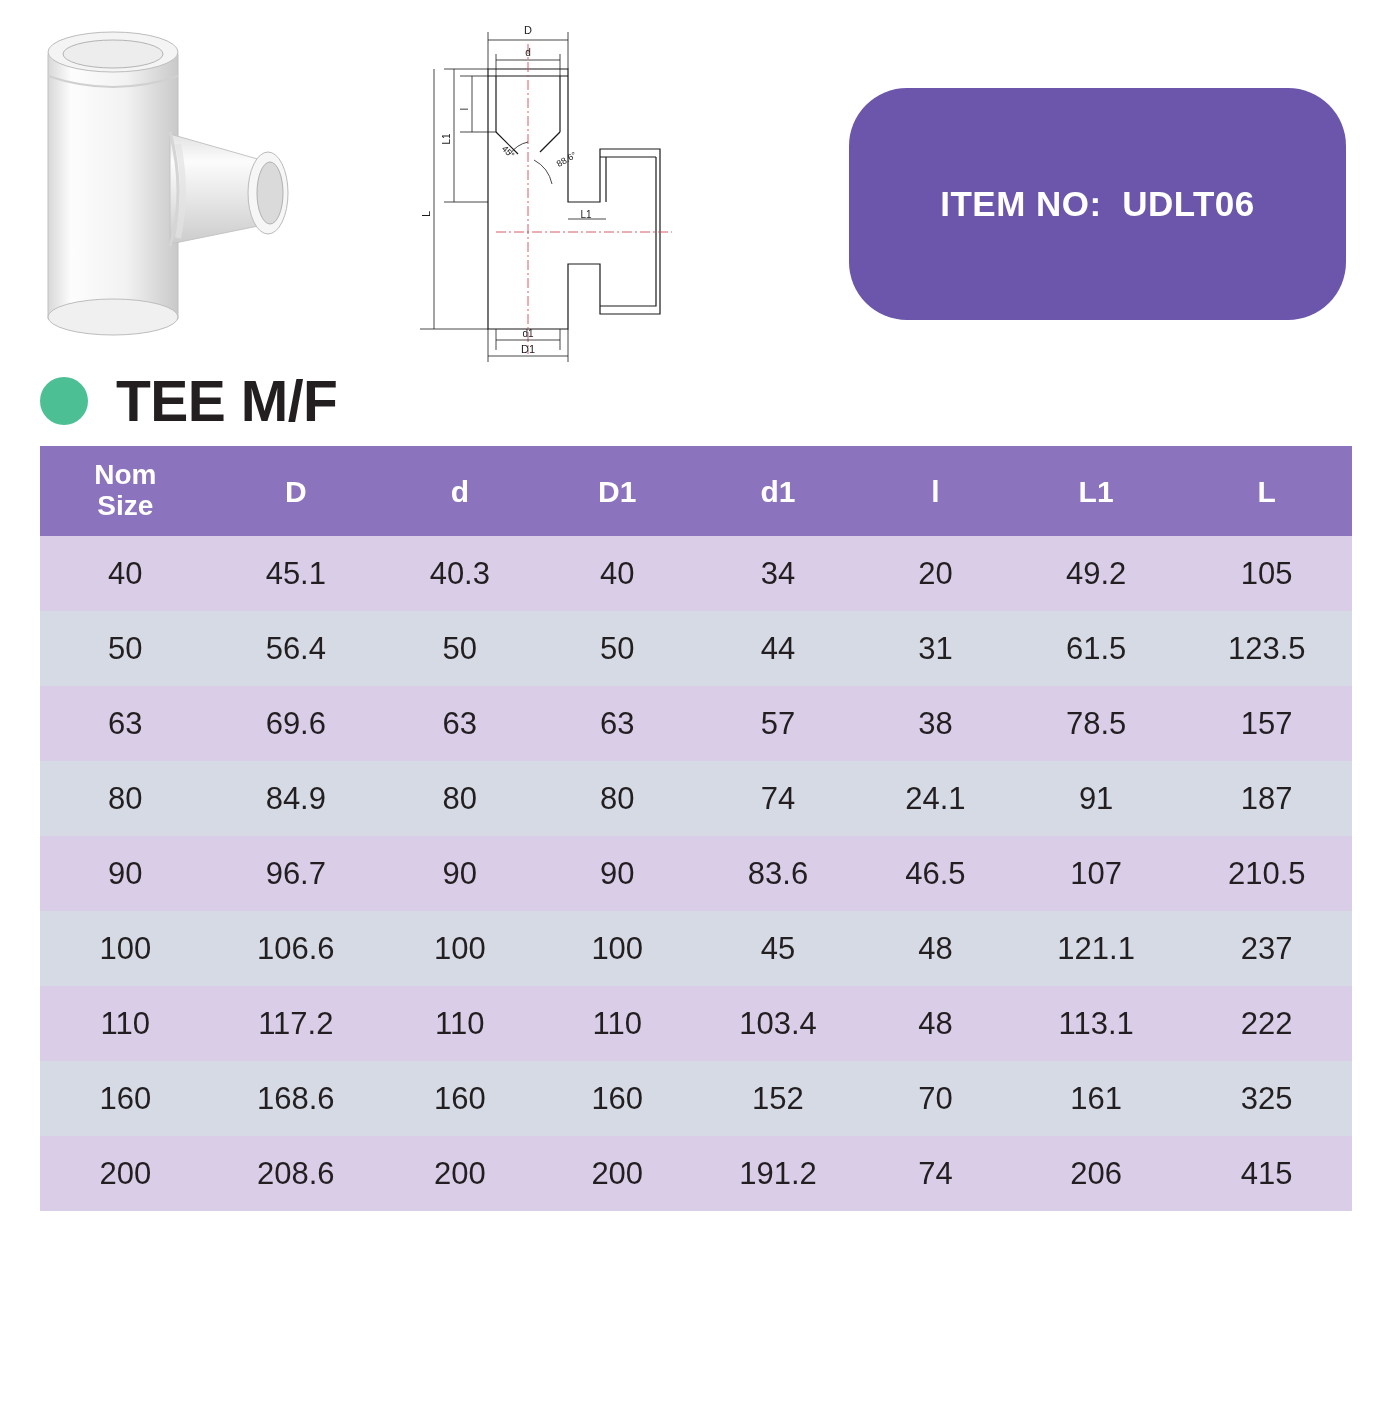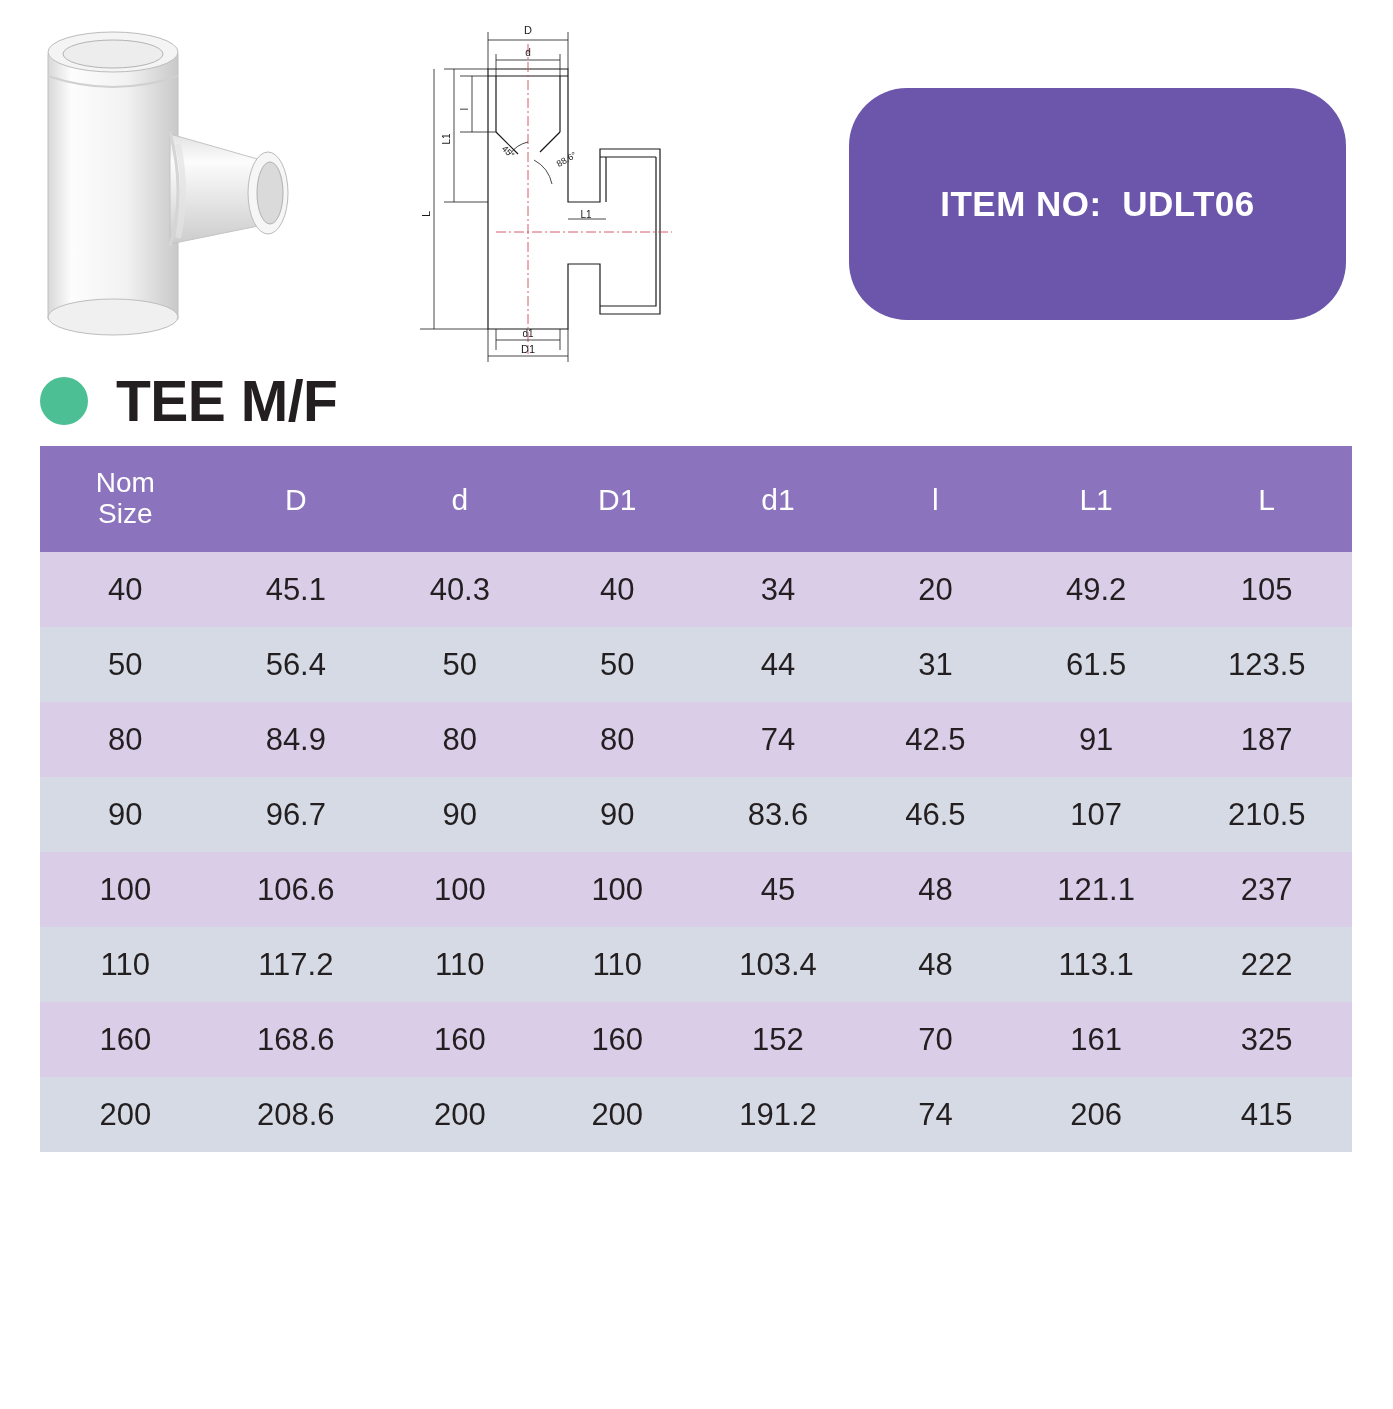--- a/index.html
+++ b/index.html
@@ -94,22 +94,22 @@
   }
   table.spec {
     border-collapse: collapse;
     width: 100%;
     table-layout: fixed;
   }
   table.spec thead th {
     background: #8b73bd;
     color: #ffffff;
     font-size: 30px;
-    font-weight: normal;
-    height: 106px;
+    font-weight: bold;
+    height: 90px;
     vertical-align: middle;
     text-align: center;
     padding: 0;
     line-height: 1.1;
   }
   table.spec thead th.nom {
     font-size: 28px;
   }
   table.spec tbody td {
     text-align: center;
@@ -304,26 +304,36 @@
         <td>50</td>
         <td>56.4</td>
         <td>50</td>
         <td>50</td>
         <td>44</td>
         <td>31</td>
         <td>61.5</td>
         <td>123.5</td>
       </tr>
       <tr>
+        <td>63</td>
+        <td>69.6</td>
+        <td>63</td>
+        <td>63</td>
+        <td>57</td>
+        <td>38</td>
+        <td>78.5</td>
+        <td>157</td>
+      </tr>
+      <tr>
         <td>80</td>
         <td>84.9</td>
         <td>80</td>
         <td>80</td>
         <td>74</td>
-        <td>42.5</td>
+        <td>24.1</td>
         <td>91</td>
         <td>187</td>
       </tr>
       <tr>
         <td>90</td>
         <td>96.7</td>
         <td>90</td>
         <td>90</td>
         <td>83.6</td>
         <td>46.5</td>

